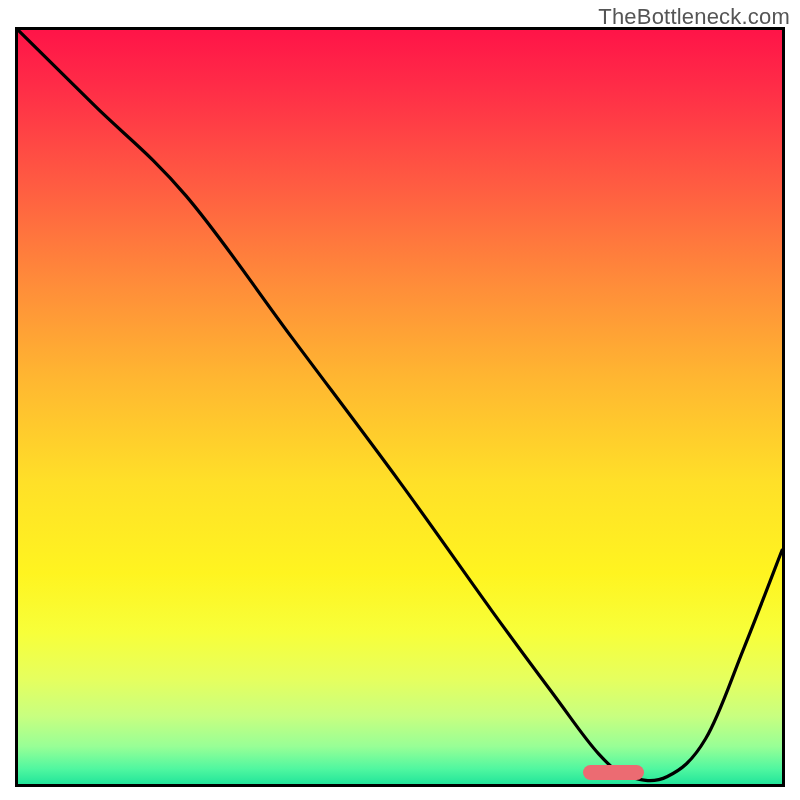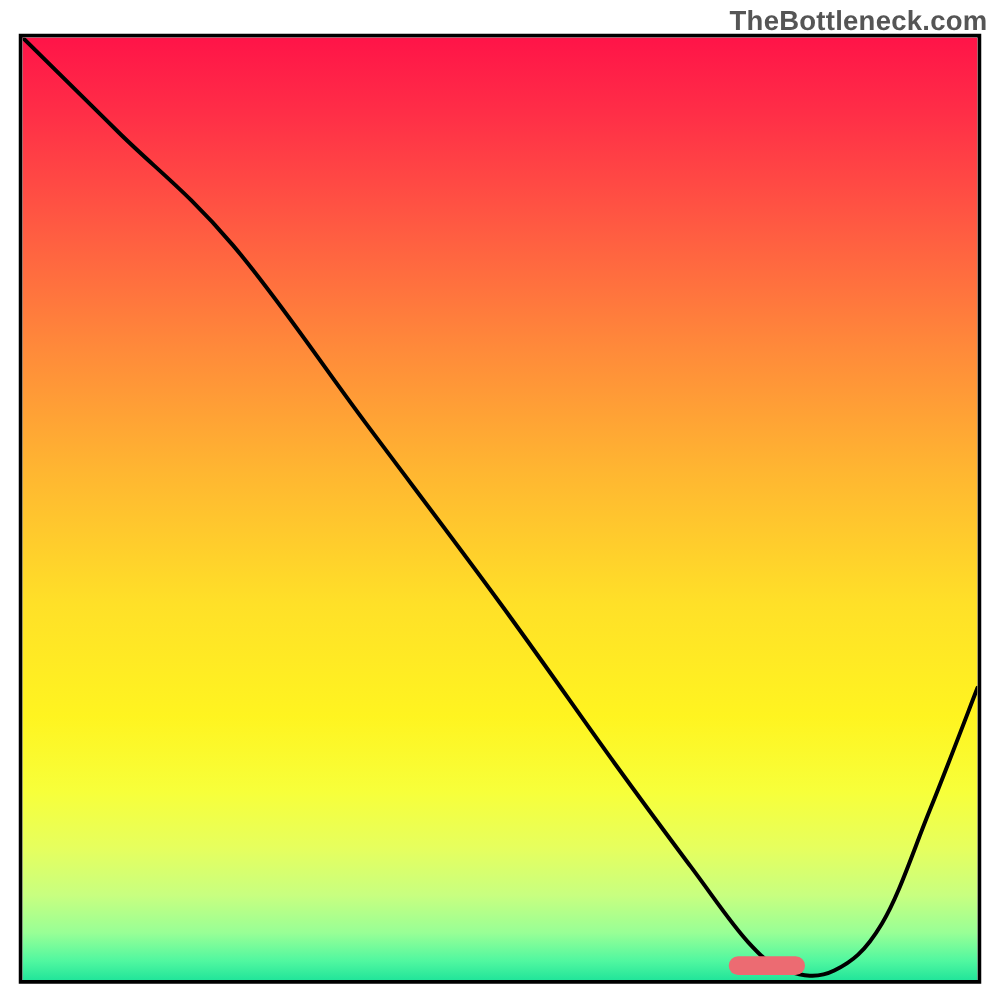--- a/index.html
+++ b/index.html
@@ -13,21 +13,21 @@
   .container {
     position: relative;
     width: 800px;
     height: 800px;
   }
   .watermark {
     position: absolute;
     top: 4px;
     right: 10px;
     font-size: 22px;
-    font-weight: bold;
+    font-weight: normal;
     color: #555;
     letter-spacing: 0.2px;
     z-index: 10;
   }
   .plot {
     position: absolute;
     left: 15px;
     top: 27px;
     width: 770px;
     height: 760px;

